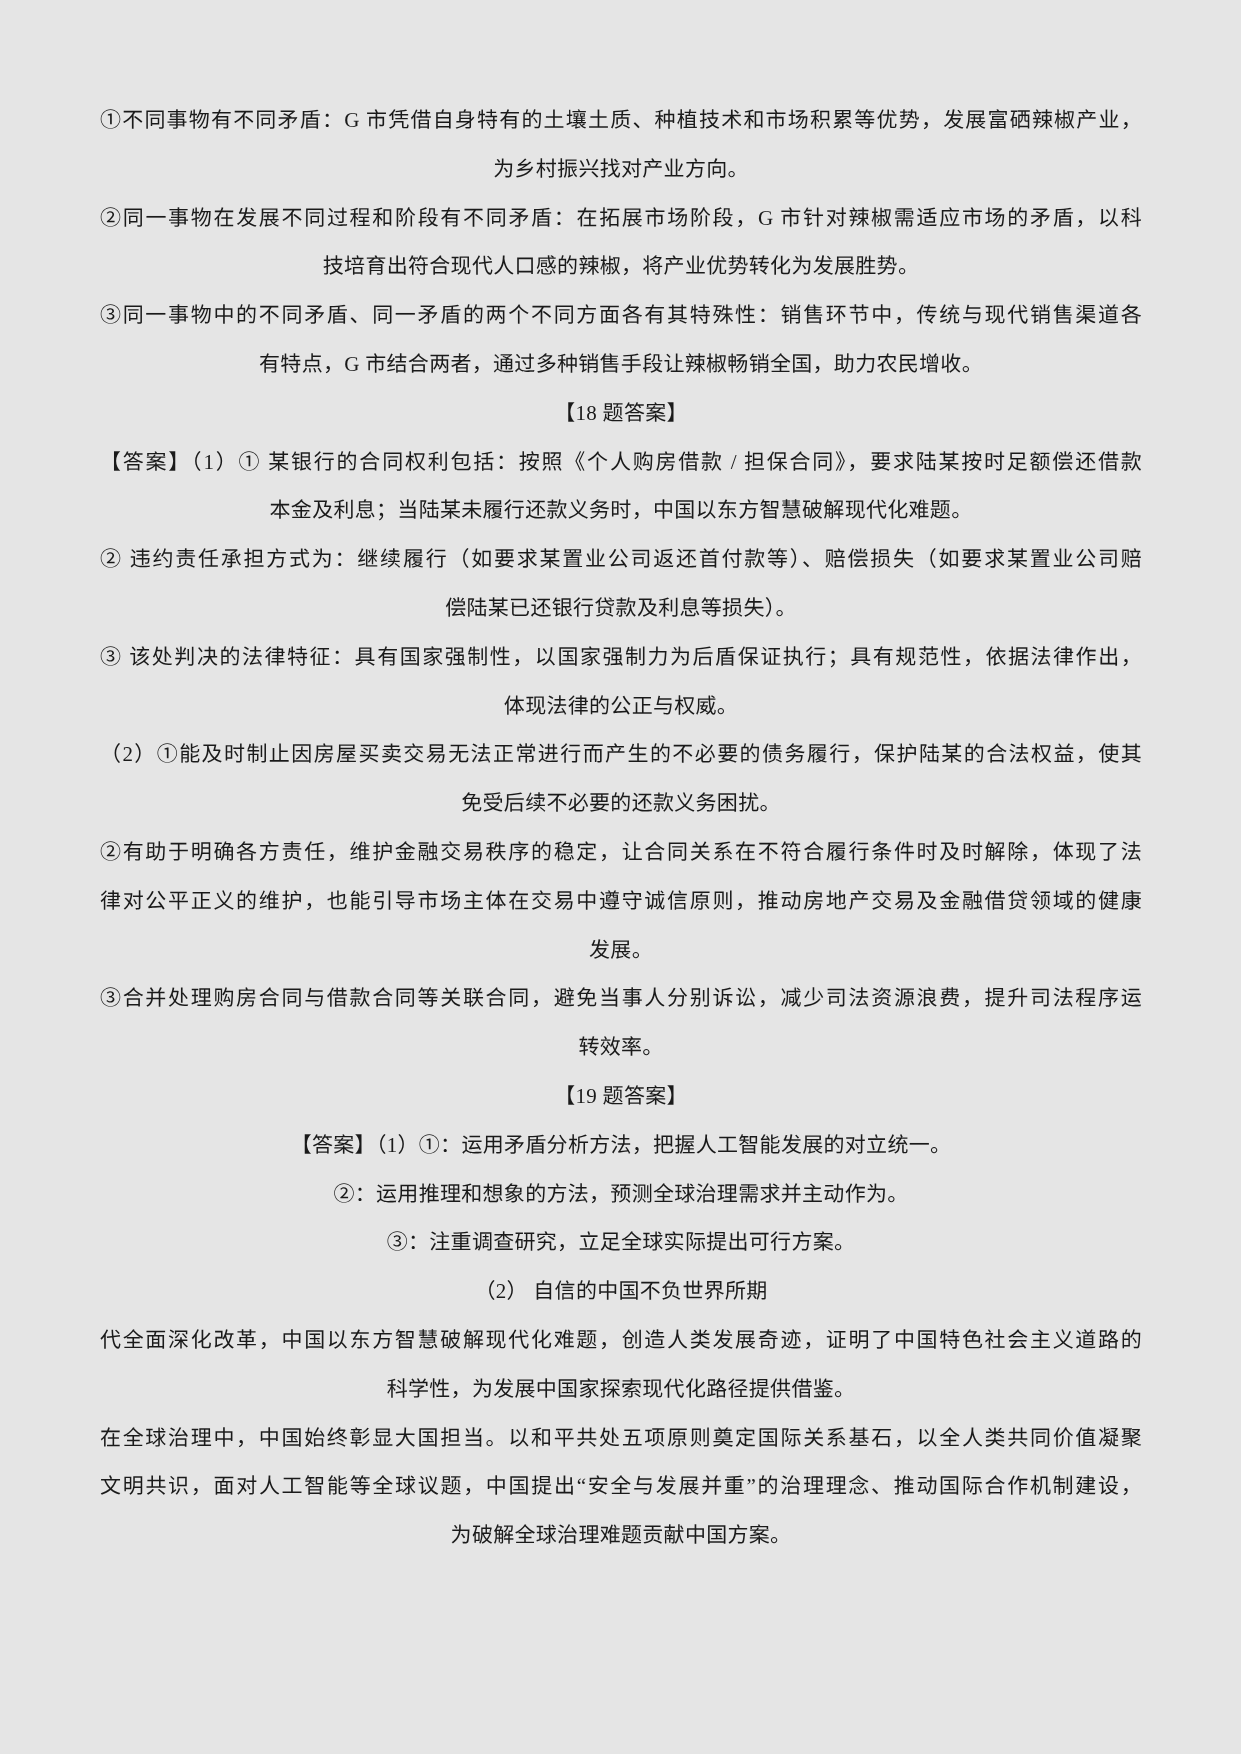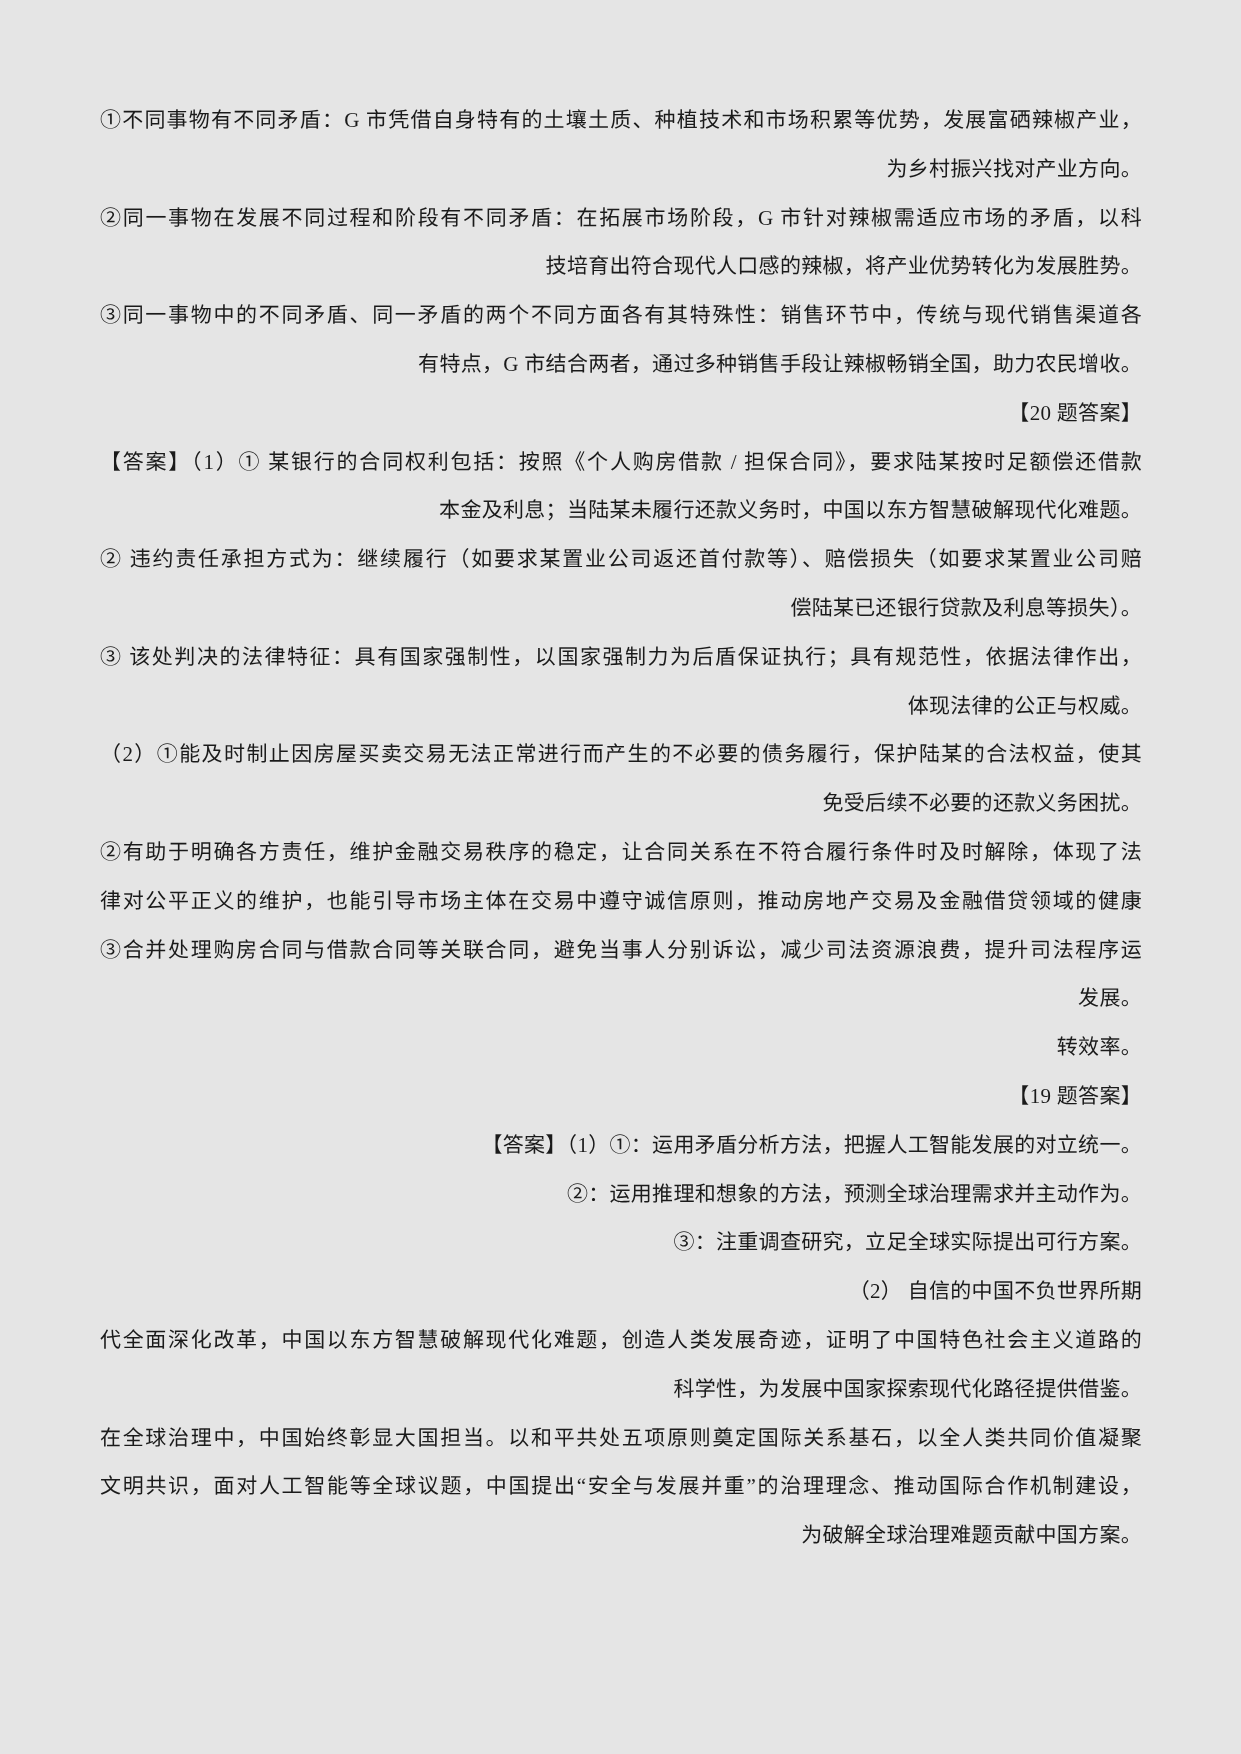--- a/index.html
+++ b/index.html
@@ -22,53 +22,53 @@
     top: 96px;
     width: 1042px;
     overflow: hidden;
   }
   .line {
     height: 48.8px;
     line-height: 48.8px;
     font-size: 21px;
     letter-spacing: 0.3px;
     white-space: pre-wrap;
-    text-align: right;
+    text-align: center;
   }
   .line.justify {
     text-align: justify;
     text-align-last: justify;
     -moz-text-align-last: justify;
     text-justify: inter-character;
   }
 </style>
 </head>
 <body>
 
 <div class="page">
   <div class="content">
       <div class="line justify">①不同事物有不同矛盾：G 市凭借自身特有的土壤土质、种植技术和市场积累等优势，发展富硒辣椒产业，</div>
       <div class="line">为乡村振兴找对产业方向。</div>
       <div class="line justify">②同一事物在发展不同过程和阶段有不同矛盾：在拓展市场阶段，G 市针对辣椒需适应市场的矛盾，以科</div>
       <div class="line">技培育出符合现代人口感的辣椒，将产业优势转化为发展胜势。</div>
       <div class="line justify">③同一事物中的不同矛盾、同一矛盾的两个不同方面各有其特殊性：销售环节中，传统与现代销售渠道各</div>
       <div class="line">有特点，G 市结合两者，通过多种销售手段让辣椒畅销全国，助力农民增收。</div>
-      <div class="line">【20 题答案】</div>
+      <div class="line">【18 题答案】</div>
       <div class="line justify">【答案】（1）① 某银行的合同权利包括：按照《个人购房借款 / 担保合同》，要求陆某按时足额偿还借款</div>
       <div class="line">本金及利息；当陆某未履行还款义务时，中国以东方智慧破解现代化难题。</div>
       <div class="line justify">② 违约责任承担方式为：继续履行（如要求某置业公司返还首付款等）、赔偿损失（如要求某置业公司赔</div>
       <div class="line">偿陆某已还银行贷款及利息等损失）。</div>
       <div class="line justify">③ 该处判决的法律特征：具有国家强制性，以国家强制力为后盾保证执行；具有规范性，依据法律作出，</div>
       <div class="line">体现法律的公正与权威。</div>
       <div class="line justify">（2）①能及时制止因房屋买卖交易无法正常进行而产生的不必要的债务履行，保护陆某的合法权益，使其</div>
       <div class="line">免受后续不必要的还款义务困扰。</div>
       <div class="line justify">②有助于明确各方责任，维护金融交易秩序的稳定，让合同关系在不符合履行条件时及时解除，体现了法</div>
       <div class="line justify">律对公平正义的维护，也能引导市场主体在交易中遵守诚信原则，推动房地产交易及金融借贷领域的健康</div>
+      <div class="line">发展。</div>
       <div class="line justify">③合并处理购房合同与借款合同等关联合同，避免当事人分别诉讼，减少司法资源浪费，提升司法程序运</div>
-      <div class="line">发展。</div>
       <div class="line">转效率。</div>
       <div class="line">【19 题答案】</div>
       <div class="line">【答案】（1）①：运用矛盾分析方法，把握人工智能发展的对立统一。</div>
       <div class="line">②：运用推理和想象的方法，预测全球治理需求并主动作为。</div>
       <div class="line">③：注重调查研究，立足全球实际提出可行方案。</div>
       <div class="line">（2） 自信的中国不负世界所期</div>
       <div class="line justify">代全面深化改革，中国以东方智慧破解现代化难题，创造人类发展奇迹，证明了中国特色社会主义道路的</div>
       <div class="line">科学性，为发展中国家探索现代化路径提供借鉴。</div>
       <div class="line justify">在全球治理中，中国始终彰显大国担当。以和平共处五项原则奠定国际关系基石，以全人类共同价值凝聚</div>
       <div class="line justify">文明共识，面对人工智能等全球议题，中国提出“安全与发展并重”的治理理念、推动国际合作机制建设，</div>

